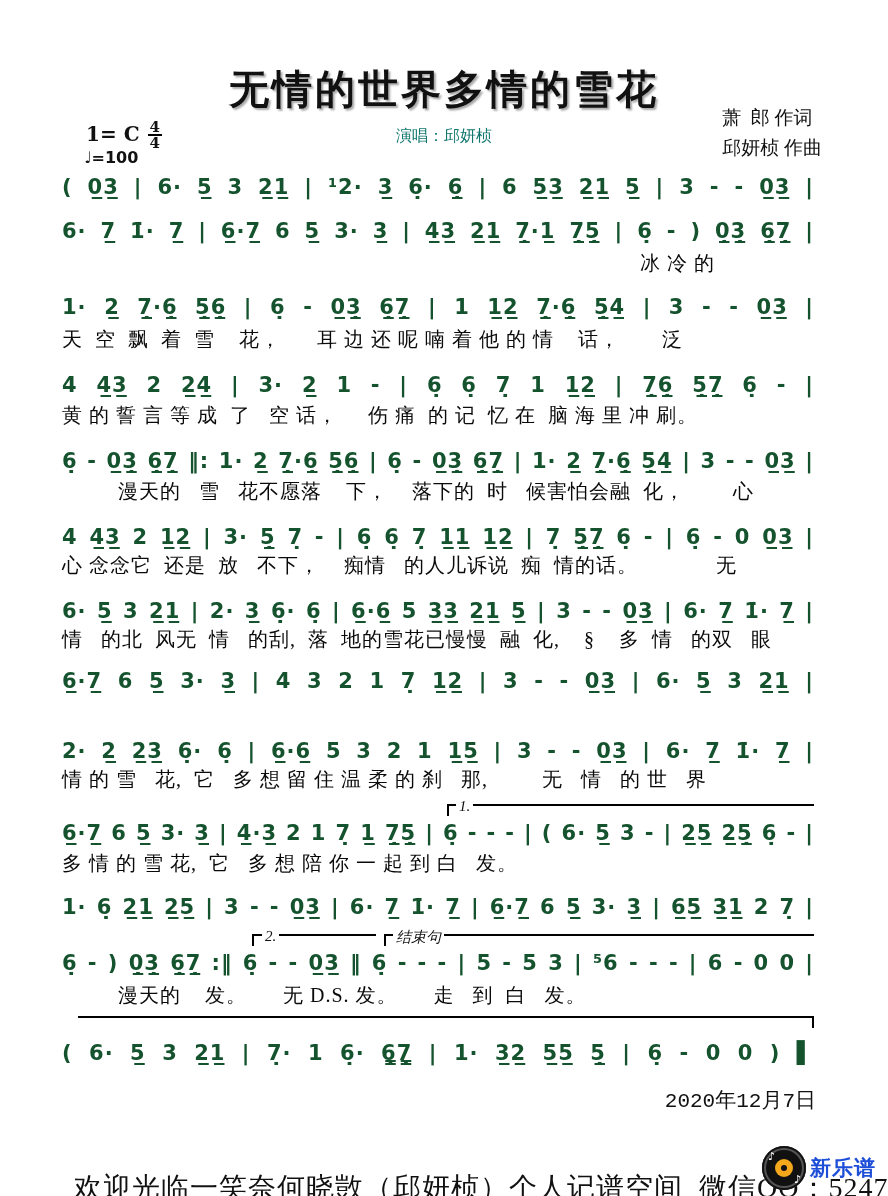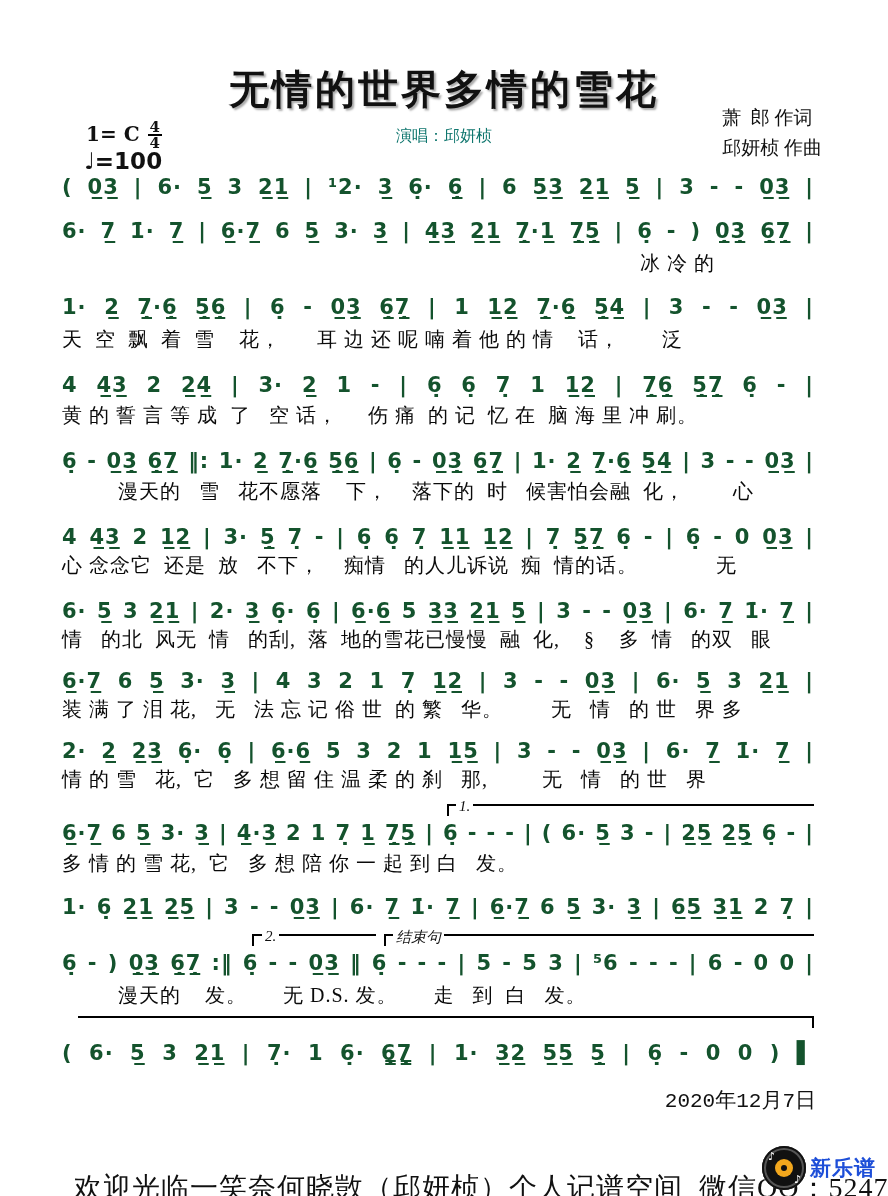--- a/index.html
+++ b/index.html
@@ -25,21 +25,21 @@
     position:absolute;top:120px;left:86px;font-weight:bold;font-size:20px;
     font-family:"DejaVu Serif","Liberation Serif",serif;white-space:pre;
   }
   .frac{
     display:inline-flex;flex-direction:column;vertical-align:middle;
     font-size:15px;line-height:14px;text-align:center;margin-left:8px;
     font-weight:bold;
   }
   .frac .num{border-bottom:2px solid #000;padding:0 2px;}
   .tempo{
-    position:absolute;top:148px;left:84px;font-weight:bold;font-size:23px;
+    position:absolute;top:148px;left:84px;font-weight:bold;font-size:16px;
     font-family:"DejaVu Sans",sans-serif;
   }
   .notes{
     position:absolute;left:62px;width:752px;
     font-family:"DejaVu Sans",sans-serif;font-weight:bold;font-size:21px;
     color:#14532d;text-align:justify;text-align-last:justify;letter-spacing:1px;
     line-height:26px;
   }
   .lyrics{
     position:absolute;left:62px;white-space:pre;
@@ -115,21 +115,20 @@
   <div class="notes" style="top:448px">6̣ - 0̲3̲̣ 6̲̣7̲̣ ‖: 1· 2̲ 7̲̣·6̲̣ 5̲̣6̲̣ | 6̣ - 0̲3̲̣ 6̲̣7̲̣ | 1· 2̲ 7̲̣·6̲̣ 5̲̣4̲ | 3 - - 0̲3̲ |</div>
   <div class="lyrics" style="top:478px;left:118px">漫天的   雪   花不愿落    下，    落下的  时   候害怕会融  化，        心</div>
 
   <div class="notes" style="top:524px">4 4̲3̲ 2 1̲2̲ | 3· 5̲̣ 7̣ - | 6̣ 6̣ 7̣ 1̲1̲ 1̲2̲ | 7̣ 5̲̣7̲̣ 6̣ - | 6̣ - 0 0̲3̲ |</div>
   <div class="lyrics" style="top:552px">心 念念它  还是  放   不下，    痴情   的人儿诉说  痴  情的话。             无</div>
 
   <div class="notes" style="top:598px">6· 5̲ 3 2̲1̲ | 2· 3̲ 6̣· 6̣ | 6̲·6̲ 5 3̲3̲ 2̲1̲ 5̲ | 3 - - 0̲3̲ | 6· 7̲ 1̇· 7̲ |</div>
   <div class="lyrics" style="top:626px">情   的北  风无  情   的刮,  落  地的雪花已慢慢  融  化,    §    多  情   的双   眼</div>
 
   <div class="notes" style="top:668px">6̲·7̲ 6 5̲ 3· 3̲ | 4 3 2 1 7̣ 1̲2̲ | 3 - - 0̲3̲ | 6· 5̲ 3 2̲1̲ |</div>
-  <div class="lyrics" style="top:696px">装 满 了 泪 花,   无   法 忘 记 俗 世  的 繁   华。        无   情   的 世   界 多</div>
 
   <div class="notes" style="top:738px">2· 2̲ 2̲3̲ 6̣· 6̣ | 6̲·6̲ 5 3 2 1 1̲5̲ | 3 - - 0̲3̲ | 6· 7̲ 1̇· 7̲ |</div>
   <div class="lyrics" style="top:766px">情 的 雪   花,  它   多 想 留 住 温 柔 的 刹   那,         无   情   的 世   界</div>
 
   <div class="bracket left-tick" style="left:447px;top:804px;width:365px"></div>
   <div class="bracket-label" style="left:456px;top:798px">1.</div>
   <div class="notes" style="top:820px">6̲·7̲ 6 5̲ 3· 3̲ | 4̲·3̲ 2 1 7̣ 1̲ 7̲̣5̲̣ | 6̣ - - - | ( 6· 5̲ 3 - | 2̲5̲ 2̲5̲̣ 6̣ - |</div>
   <div class="lyrics" style="top:850px">多 情 的 雪 花,  它   多 想 陪 你 一 起 到 白   发。</div>
 
   <div class="notes" style="top:894px">1· 6̣ 2̲1̲ 2̲5̲ | 3 - - 0̲3̲ | 6· 7̲ 1̇· 7̲ | 6̲·7̲ 6 5̲ 3· 3̲ | 6̲5̲ 3̲1̲ 2 7̣ |</div>

